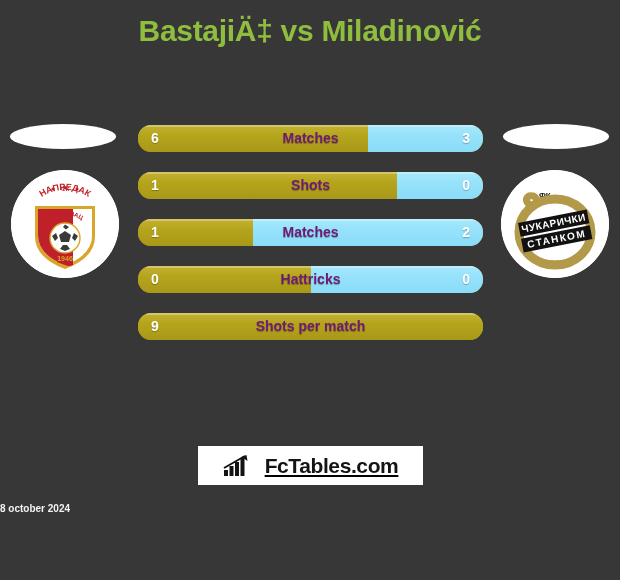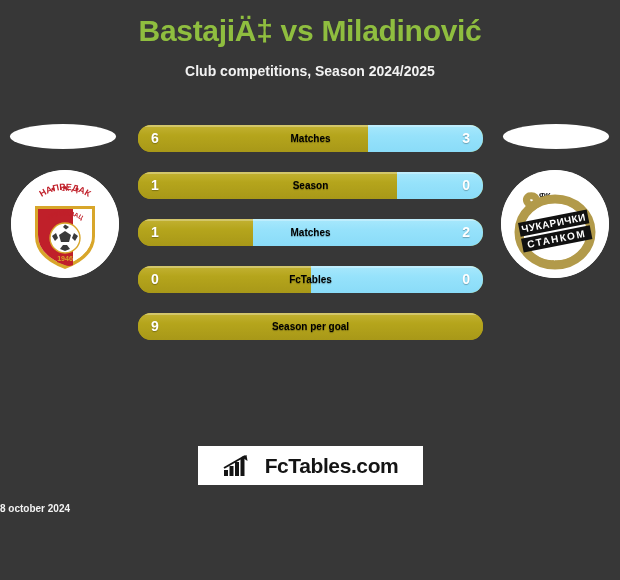--- a/index.html
+++ b/index.html
@@ -115,42 +115,43 @@
     color: #ffffff;
     text-shadow: 0 1px 1px rgba(0,0,0,0.28);
   }
   .row .val.home { left: 13px; }
   .row .val.away { right: 13px; }
   .row .label {
     position: absolute;
     left: 0; right: 0; top: 0;
     line-height: 27px;
     text-align: center;
-    font-size: 10px;
-    font-weight: bold;
-    color: #000000;
+    font-size: 14px;
+    font-weight: bold;
+    color: #701a75;
     text-shadow: 0 1px 1px rgba(0,0,0,0.30);
   }
 
   
   .logo-box {
     position: absolute;
     left: 198px;
     top: 446px;
     width: 225px;
     height: 39px;
     background: #ffffff;
     display: flex;
     align-items: center;
     justify-content: center;
   }
   .logo-inner {
     display: flex;
     align-items: center;
     gap: 16px;
+    text-decoration: underline;
   }
   .logo-text {
     color: #141414;
     font-size: 21px;
     font-weight: bold;
     letter-spacing: -0.4px;
   }
   .date {
     position: absolute;
     top: 503px;
@@ -160,21 +161,20 @@
     font-size: 10px;
     font-weight: bold;
   }
 </style>
 </head>
 <body>
 
 <div class="page">
 
   <div class="title">BastajiÄ‡ vs Miladinović</div>
-  <div class="subtitle">Club competitions, Season 2024/2025</div>
 
   <div class="badge-ellipse left"></div>
   <div class="badge-ellipse right"></div>
 
   <div class="badge-wrap left">
     <div class="badge-disc">
       <svg class="badge-svg" viewBox="0 0 108 108">
         <circle cx="54" cy="54" r="54" fill="#ffffff"></circle>
 
         <g fill="#c0202a">
@@ -243,48 +243,48 @@
       <div class="val home">6</div>
       <div class="label">Matches</div>
       <div class="val away">3</div>
     </div>
 
     <div class="row">
       <div class="fill-home" style="width:75%"></div>
       <div class="fill-away" style="width:25%"></div>
       <div class="sheen"></div>
       <div class="val home">1</div>
-      <div class="label">Season</div>
+      <div class="label">Shots</div>
       <div class="val away">0</div>
     </div>
 
     <div class="row">
       <div class="fill-home" style="width:33.3%"></div>
       <div class="fill-away" style="width:66.7%"></div>
       <div class="sheen"></div>
       <div class="val home">1</div>
       <div class="label">Matches</div>
       <div class="val away">2</div>
     </div>
 
     <div class="row">
       <div class="fill-home" style="width:50%"></div>
       <div class="fill-away" style="width:50%"></div>
       <div class="sheen"></div>
       <div class="val home">0</div>
-      <div class="label">FcTables</div>
+      <div class="label">Hattricks</div>
       <div class="val away">0</div>
     </div>
 
 
     <div class="row">
       <div class="fill-home" style="width:100%"></div>
       <div class="sheen"></div>
       <div class="val home">9</div>
-      <div class="label">Season per goal</div>
+      <div class="label">Shots per match</div>
     </div>
 
 
   </div>
 
   <div class="logo-box">
     <div class="logo-inner">
       <svg width="26" height="22" viewBox="0 0 26 22">
         <rect x="1" y="15" width="4" height="6" fill="#141414"></rect>
         <rect x="6.5" y="11" width="4" height="10" fill="#141414"></rect>

